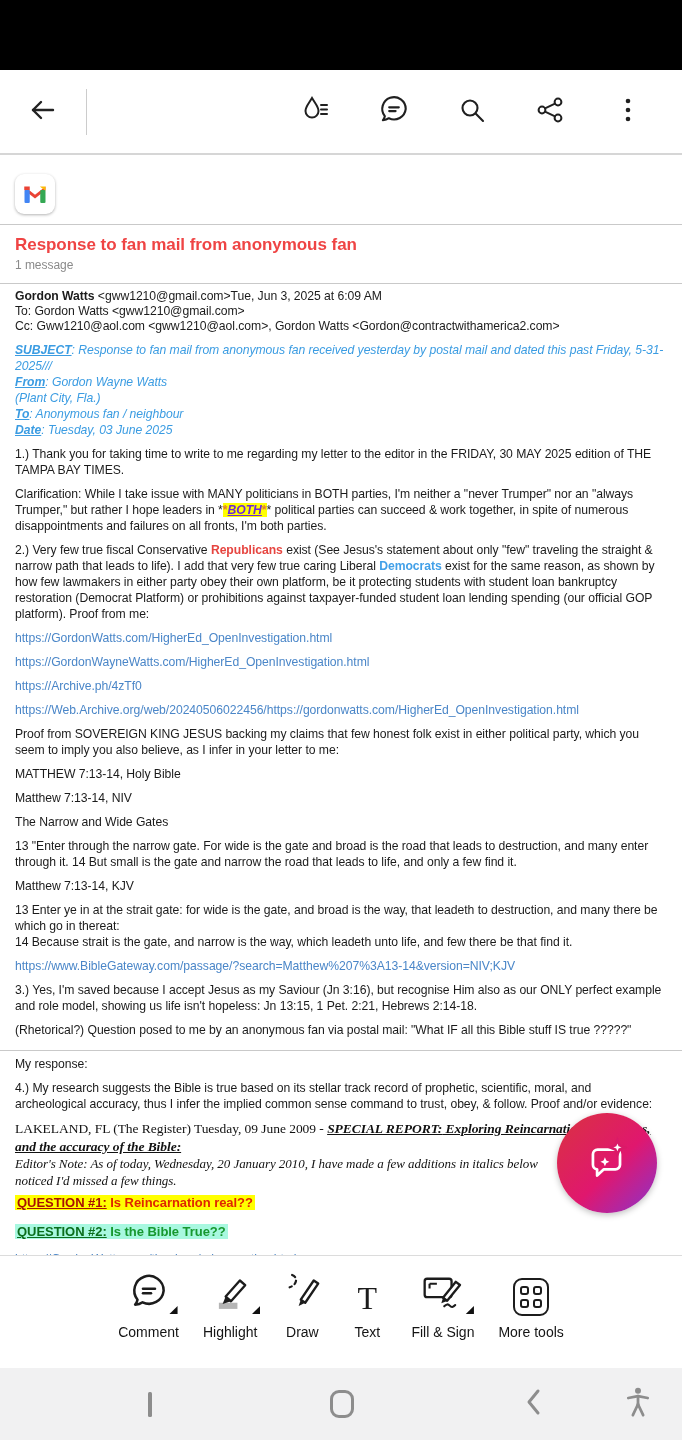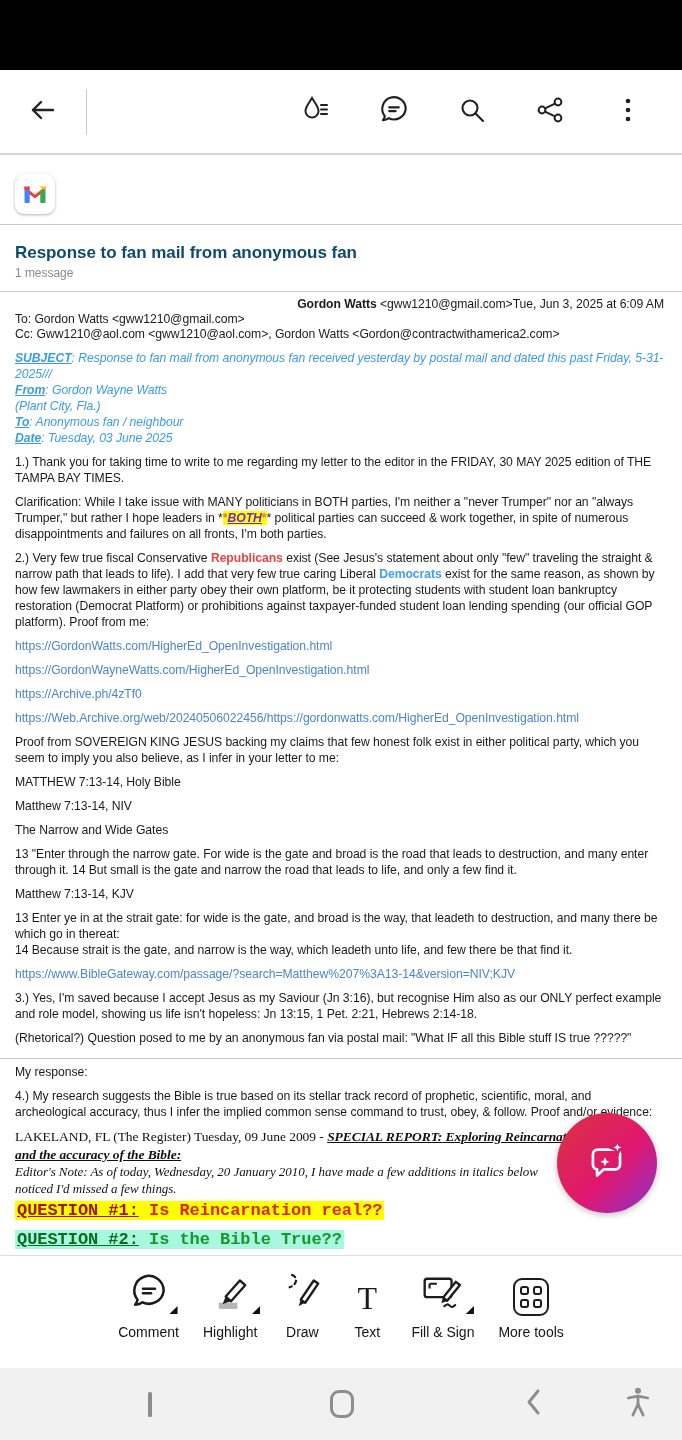--- a/index.html
+++ b/index.html
@@ -13,43 +13,43 @@
   .appbar-spacer{flex:1;}
   .appbar-icons{display:flex;align-items:center;gap:46px;margin-right:38px;}
   .icon-btn{width:32px;height:32px;display:flex;align-items:center;justify-content:center;}
 
   .doc{position:absolute;top:157px;left:0;width:682px;height:1098px;background:#fff;
        padding:0 18px 0 15px;box-sizing:border-box;overflow:hidden;
        font-size:12.2px;line-height:16px;color:#1b1b1b;letter-spacing:-0.05px;}
   .full-hr{height:1px;background:#c9c9c9;margin:10px -18px 0 -15px;}
   .gmail-card{width:40px;height:40px;margin-top:17px;border-radius:9px;background:#fff;
               box-shadow:0 1px 3px rgba(0,0,0,.3);display:flex;align-items:center;justify-content:center;}
-  .mail-title{margin-top:17px;font-size:17px;font-weight:700;color:#0c4a6e;line-height:22px;}
+  .mail-title{margin-top:9px;font-size:17px;font-weight:700;color:#ef4444;line-height:22px;}
   .msg-count{font-size:12px;color:#8a8a8a;line-height:15px;margin-top:2px;}
-  .hdr-row{display:flex;justify-content:flex-end;margin-top:5px;line-height:15px;}
+  .hdr-row{display:flex;justify-content:flex-start;margin-top:5px;line-height:15px;}
   .hdr-line{line-height:15px;}
   .bold{font-weight:700;}
 
   .subject-block{margin-top:8px;color:#3b9ce2;font-style:italic;line-height:16px;}
   .sub-label{font-weight:700;text-decoration:underline;}
 
   .para{margin:8px 0 0;}
   .link{color:#4a86c8;margin:8px 0 0;line-height:16px;word-break:break-all;}
   .rep{color:#e64540;font-weight:700;}
   .dem{color:#42a0e8;font-weight:700;}
   .hl-yellow{background:#ffff00;}
   .star{color:#e07b30;font-weight:700;}
   .both-word{color:#6d28d9;font-style:italic;font-weight:700;text-decoration:underline;}
 
   .serif-para{margin:8px 0 0;font-family:"Liberation Serif",serif;font-size:13.5px;line-height:17.5px;color:#111;}
   .sr-head{font-weight:700;font-style:italic;text-decoration:underline;}
   .sr-rest{font-weight:700;font-style:italic;text-decoration:underline;}
   .ed-note{font-family:"Liberation Serif",serif;font-style:italic;font-size:13px;line-height:17px;color:#111;margin:0;}
 
-  .q-line{margin-top:3px;font-family:Liberation Mono, monospace;font-weight:700;font-size:17px;line-height:21px;}
+  .q-line{margin-top:3px;font-family:Liberation Sans, sans-serif;font-weight:700;font-size:13px;line-height:21px;}
   .q1-bg{background:#ffff00;padding:0 2px;}
   .q2-bg{background:#a8f8e0;padding:0 2px;}
   .q1-label{color:#a81200;text-decoration:underline;}
   .q1-text{color:#e02500;}
   .q2-label{color:#0b6e1c;text-decoration:underline;}
   .q2-text{color:#17982f;}
 
   .fab{position:absolute;left:557px;top:1113px;width:100px;height:100px;border-radius:50%;
        background:linear-gradient(135deg,#d93340 0%,#e0176e 55%,#8a33cc 100%);
        display:flex;align-items:center;justify-content:center;box-shadow:0 2px 6px rgba(0,0,0,.25);z-index:5;}

